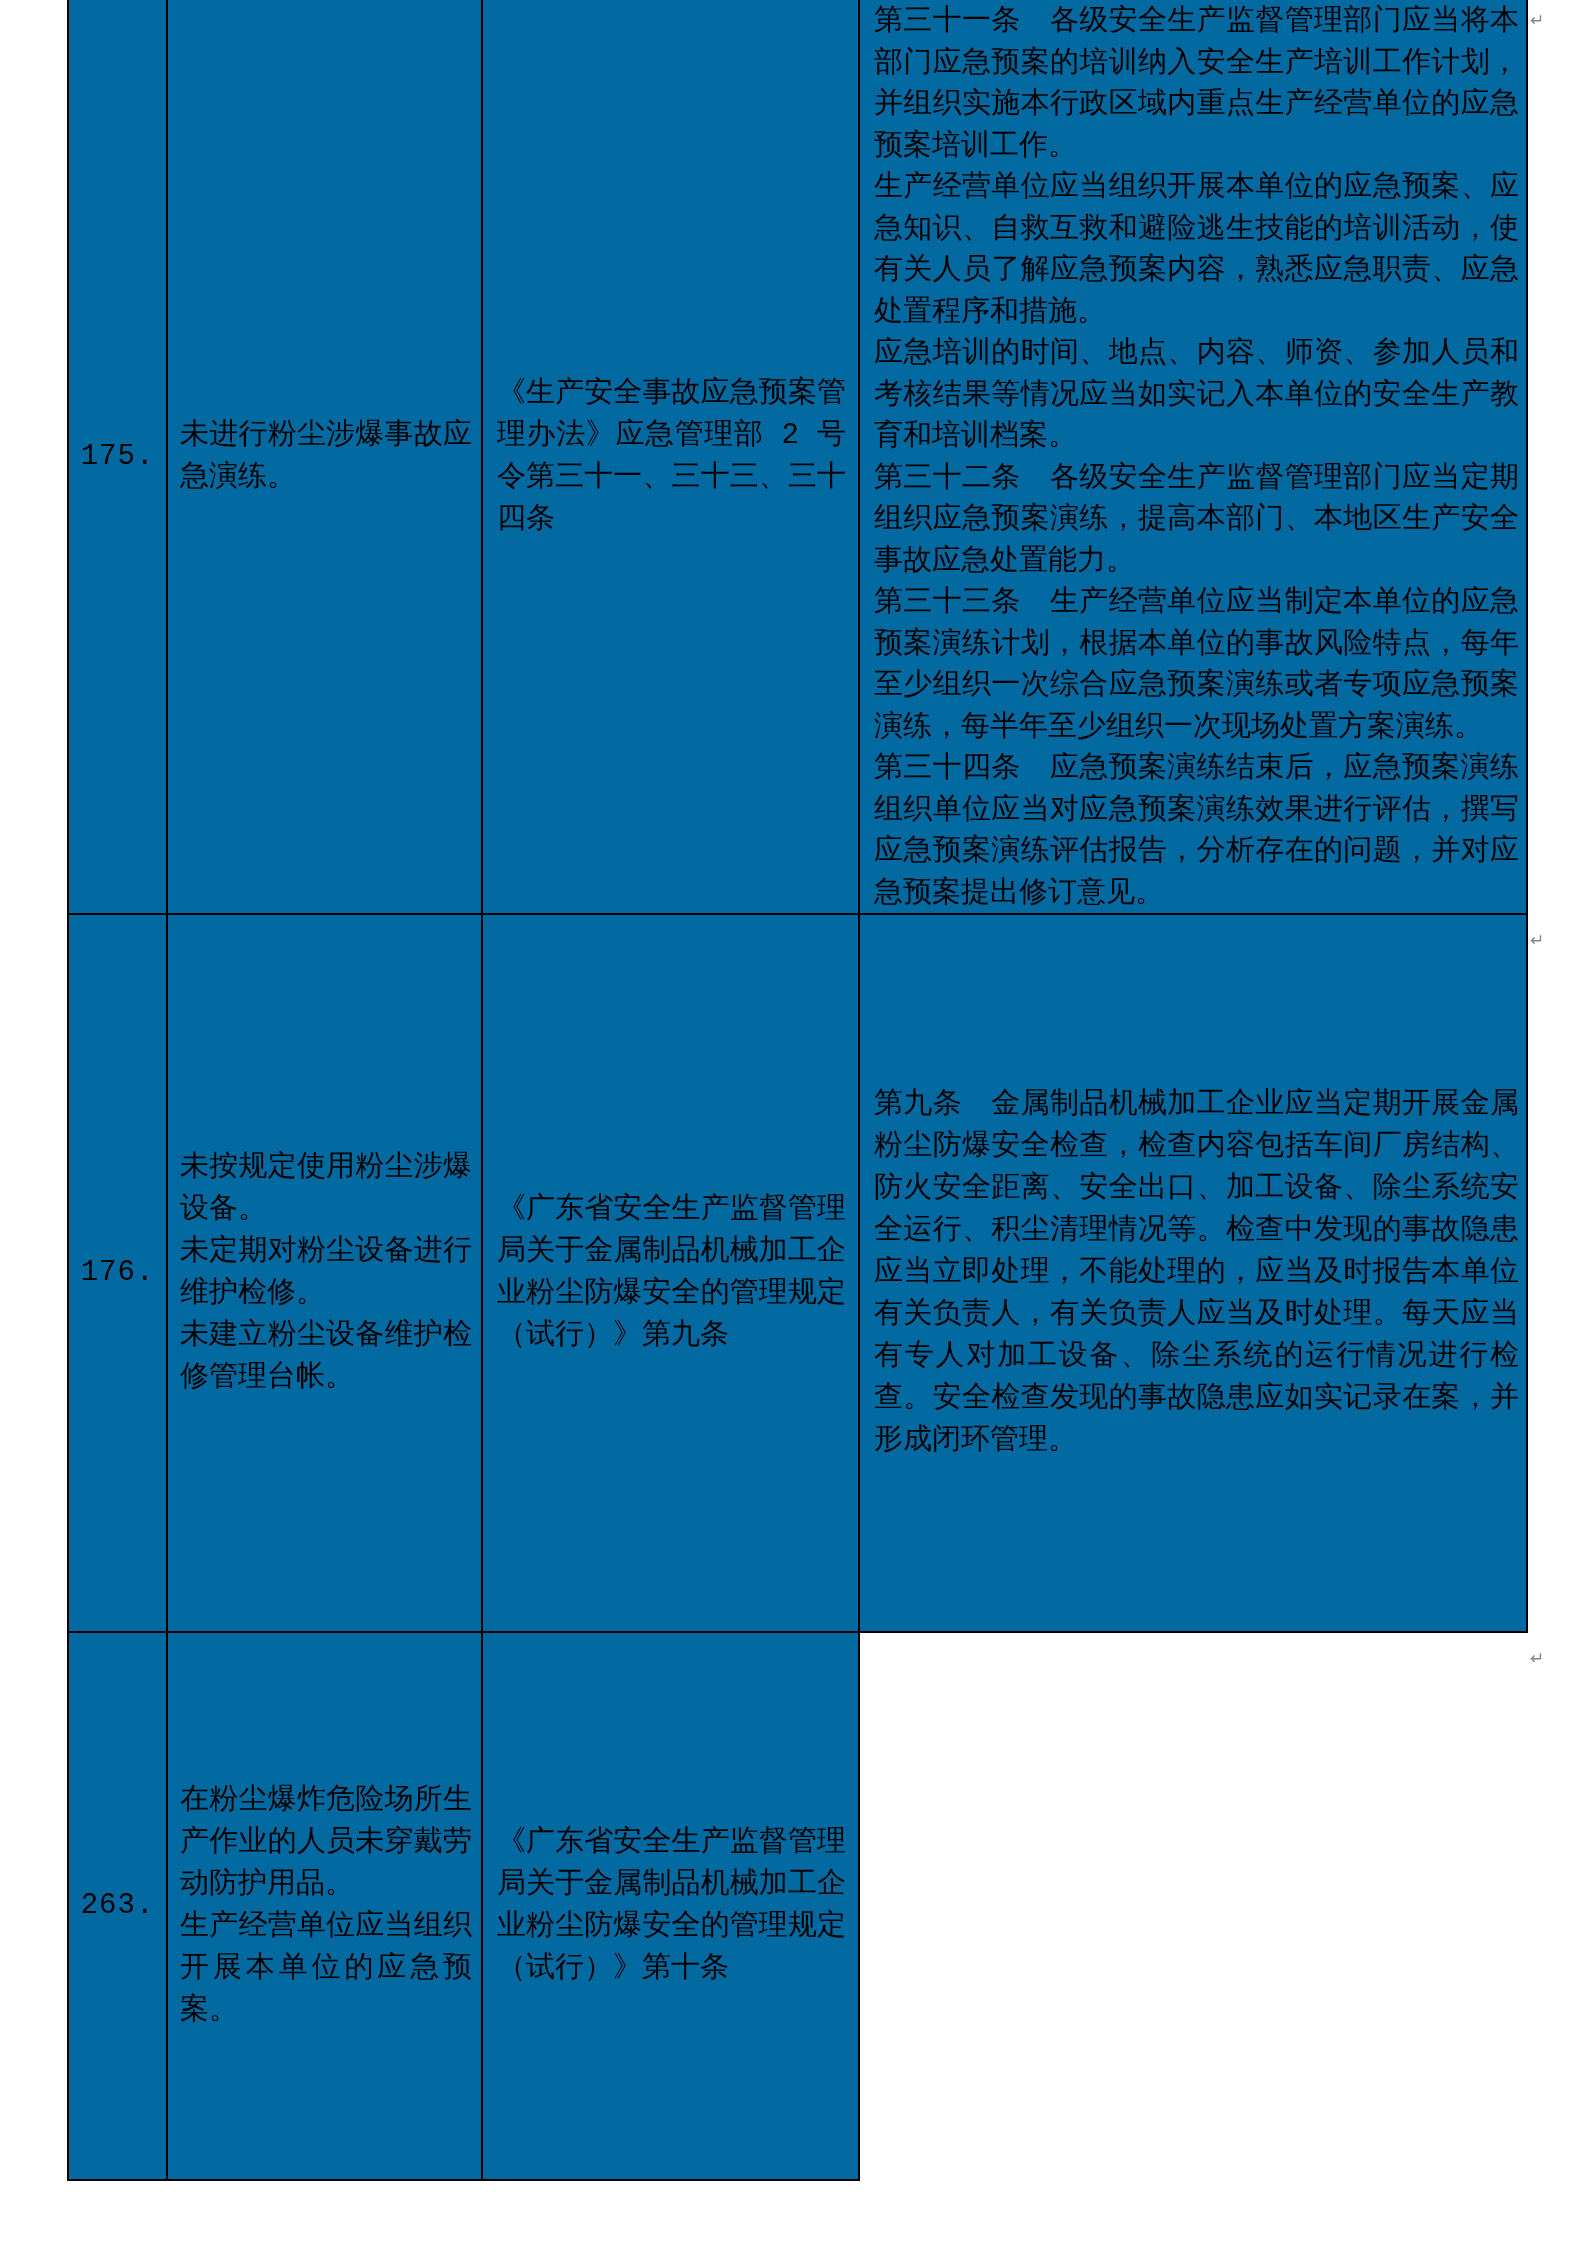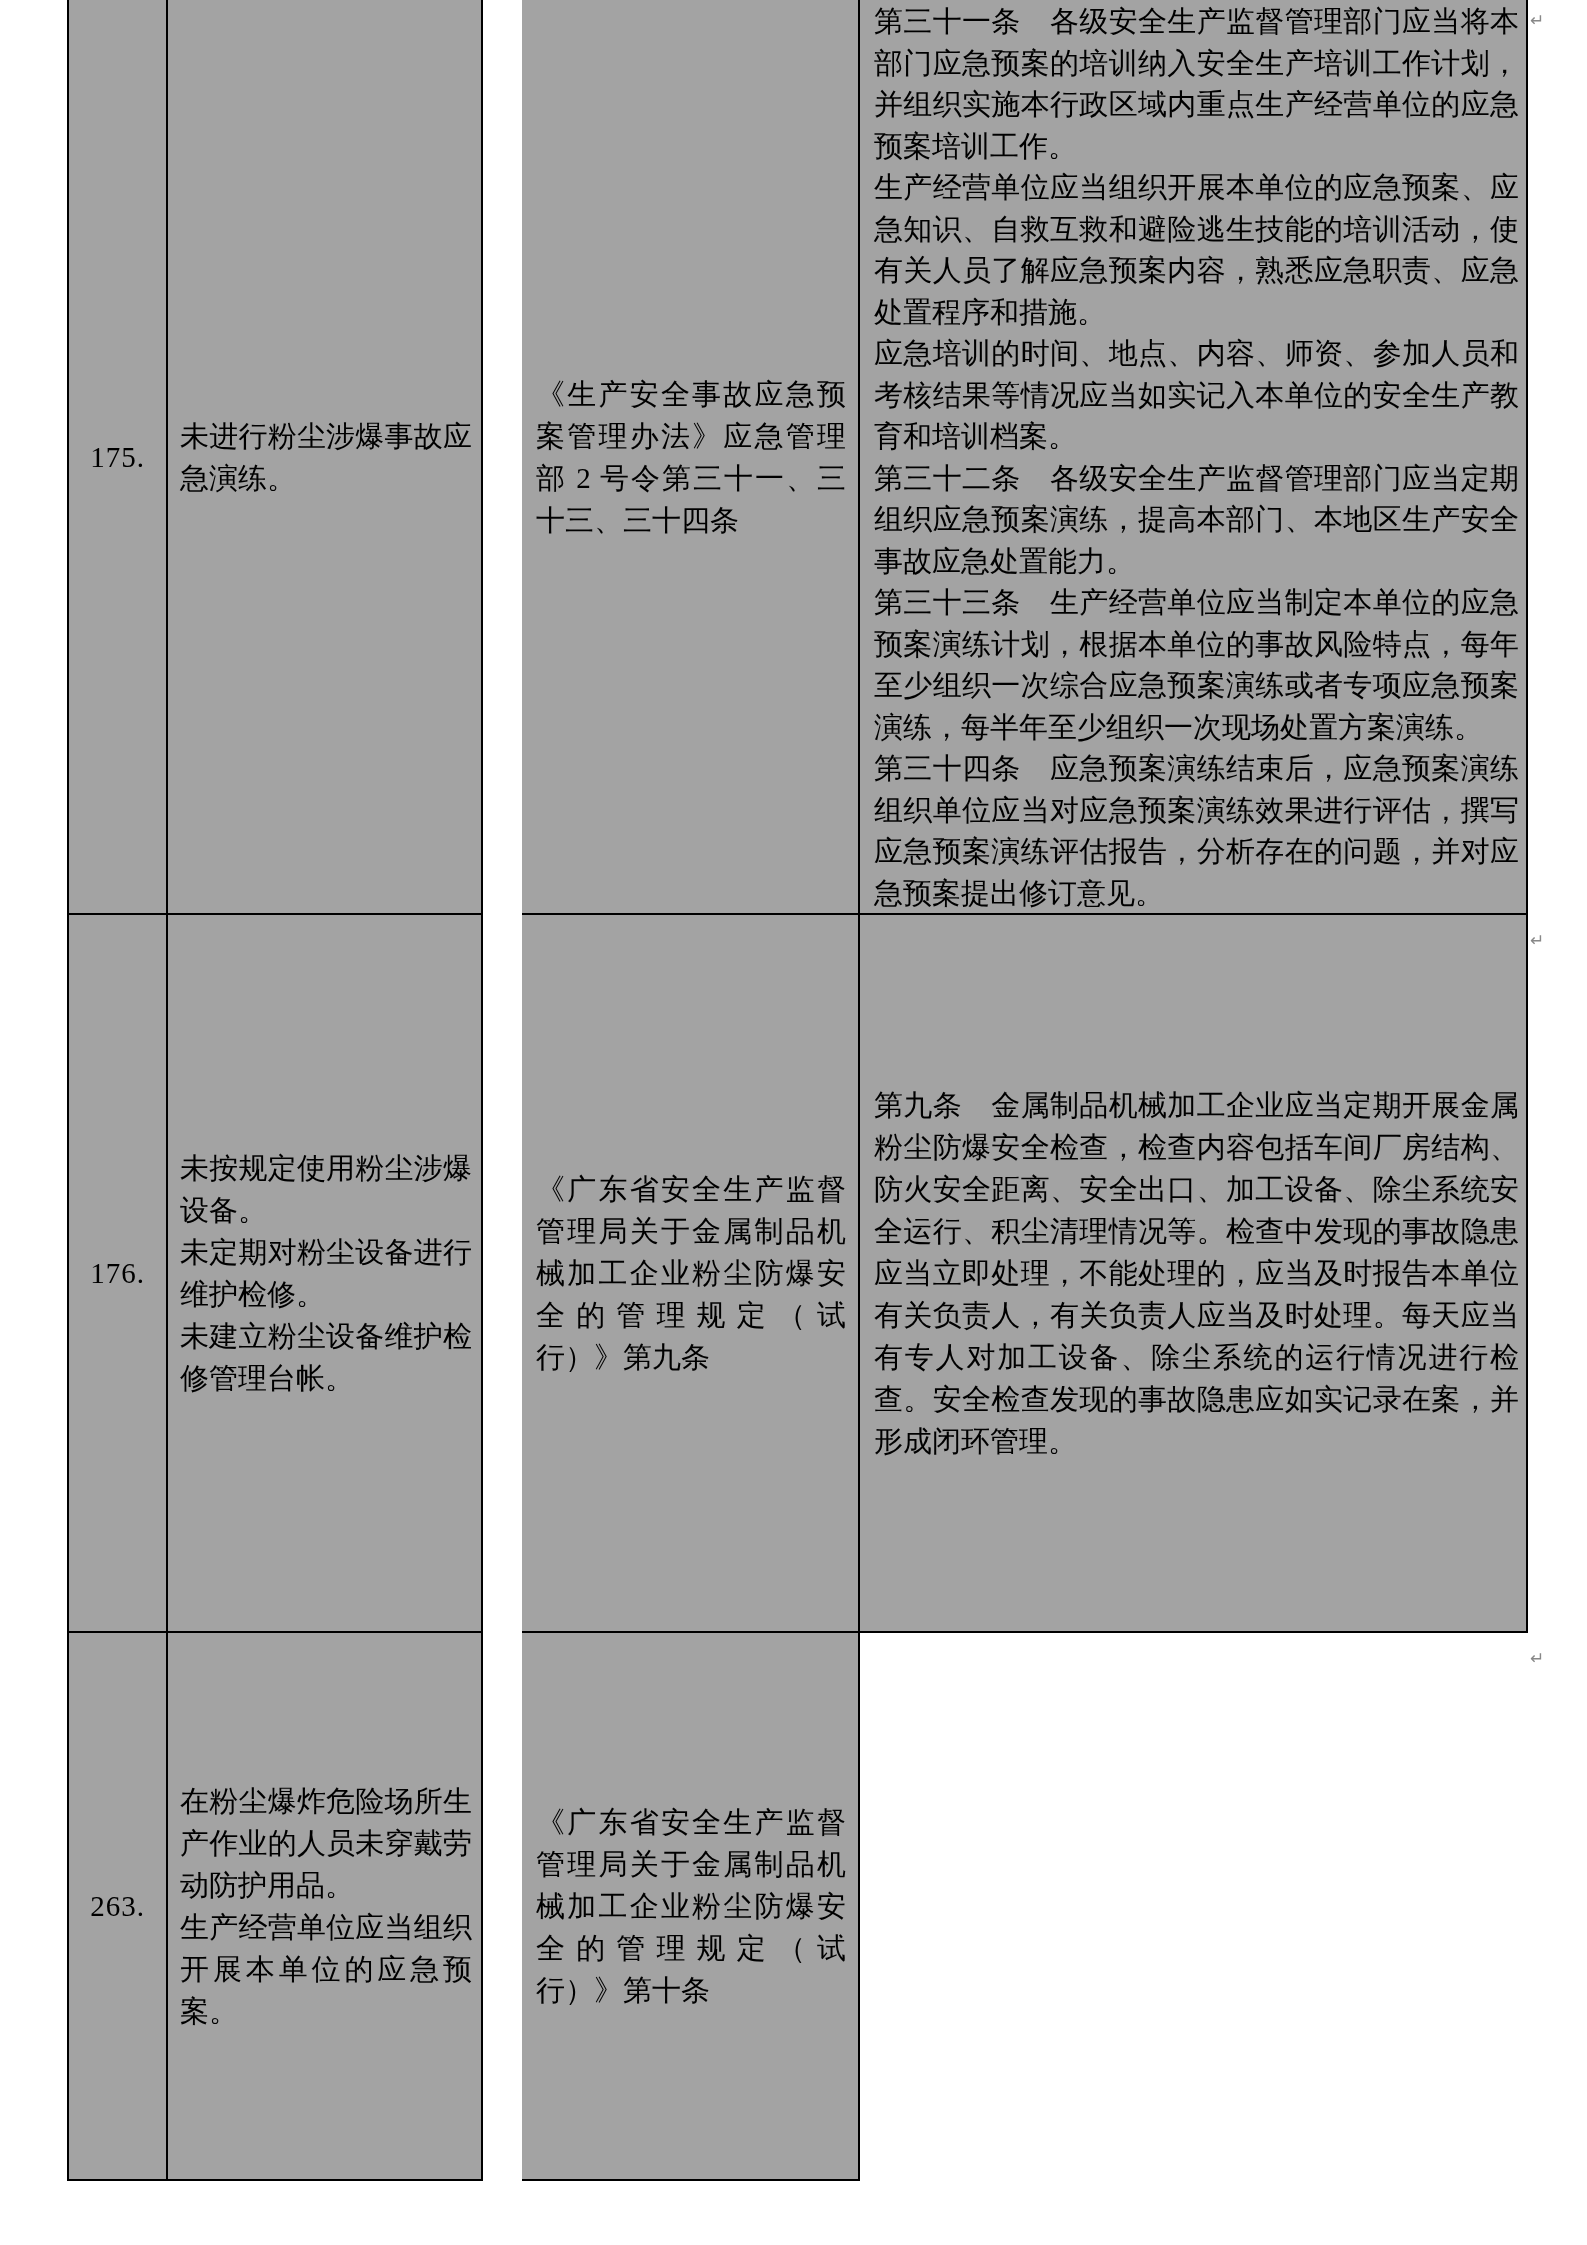--- a/index.html
+++ b/index.html
@@ -25,38 +25,39 @@
   .cell {
     box-sizing: border-box;
     border-right: 2px solid #000000;
     border-bottom: 2px solid #000000;
     display: flex;
     align-items: center;
     overflow: hidden;
     font-size: 29px;
     line-height: 42px;
     color: #000000;
-    background: #a3a3a3;
+    background: #0369a1;
+    font-family: Liberation Mono, monospace;
   }
   .c-num {
     justify-content: center;
   }
   .num-text {
     text-align: left;
     letter-spacing: 1px;
   }
   .txt {
     display: block;
     width: 100%;
     white-space: pre-line;
     text-align: justify;
     text-justify: inter-character;
   }
   .c-problem  { padding: 0 9px 0 12px; }
-  .c-basis    { padding: 0 12px 0 14px; margin-left: 39px; }
+  .c-basis    { padding: 0 12px 0 14px; }
   .c-provision{ padding: 0 7px  0 14px; }
   .top-align {
     align-items: flex-start;
     line-height: 41.5px;
     padding-top: 1px;
   }
   .row-mark {
     position: absolute;
     left: 1530px;
     font-size: 17px;

